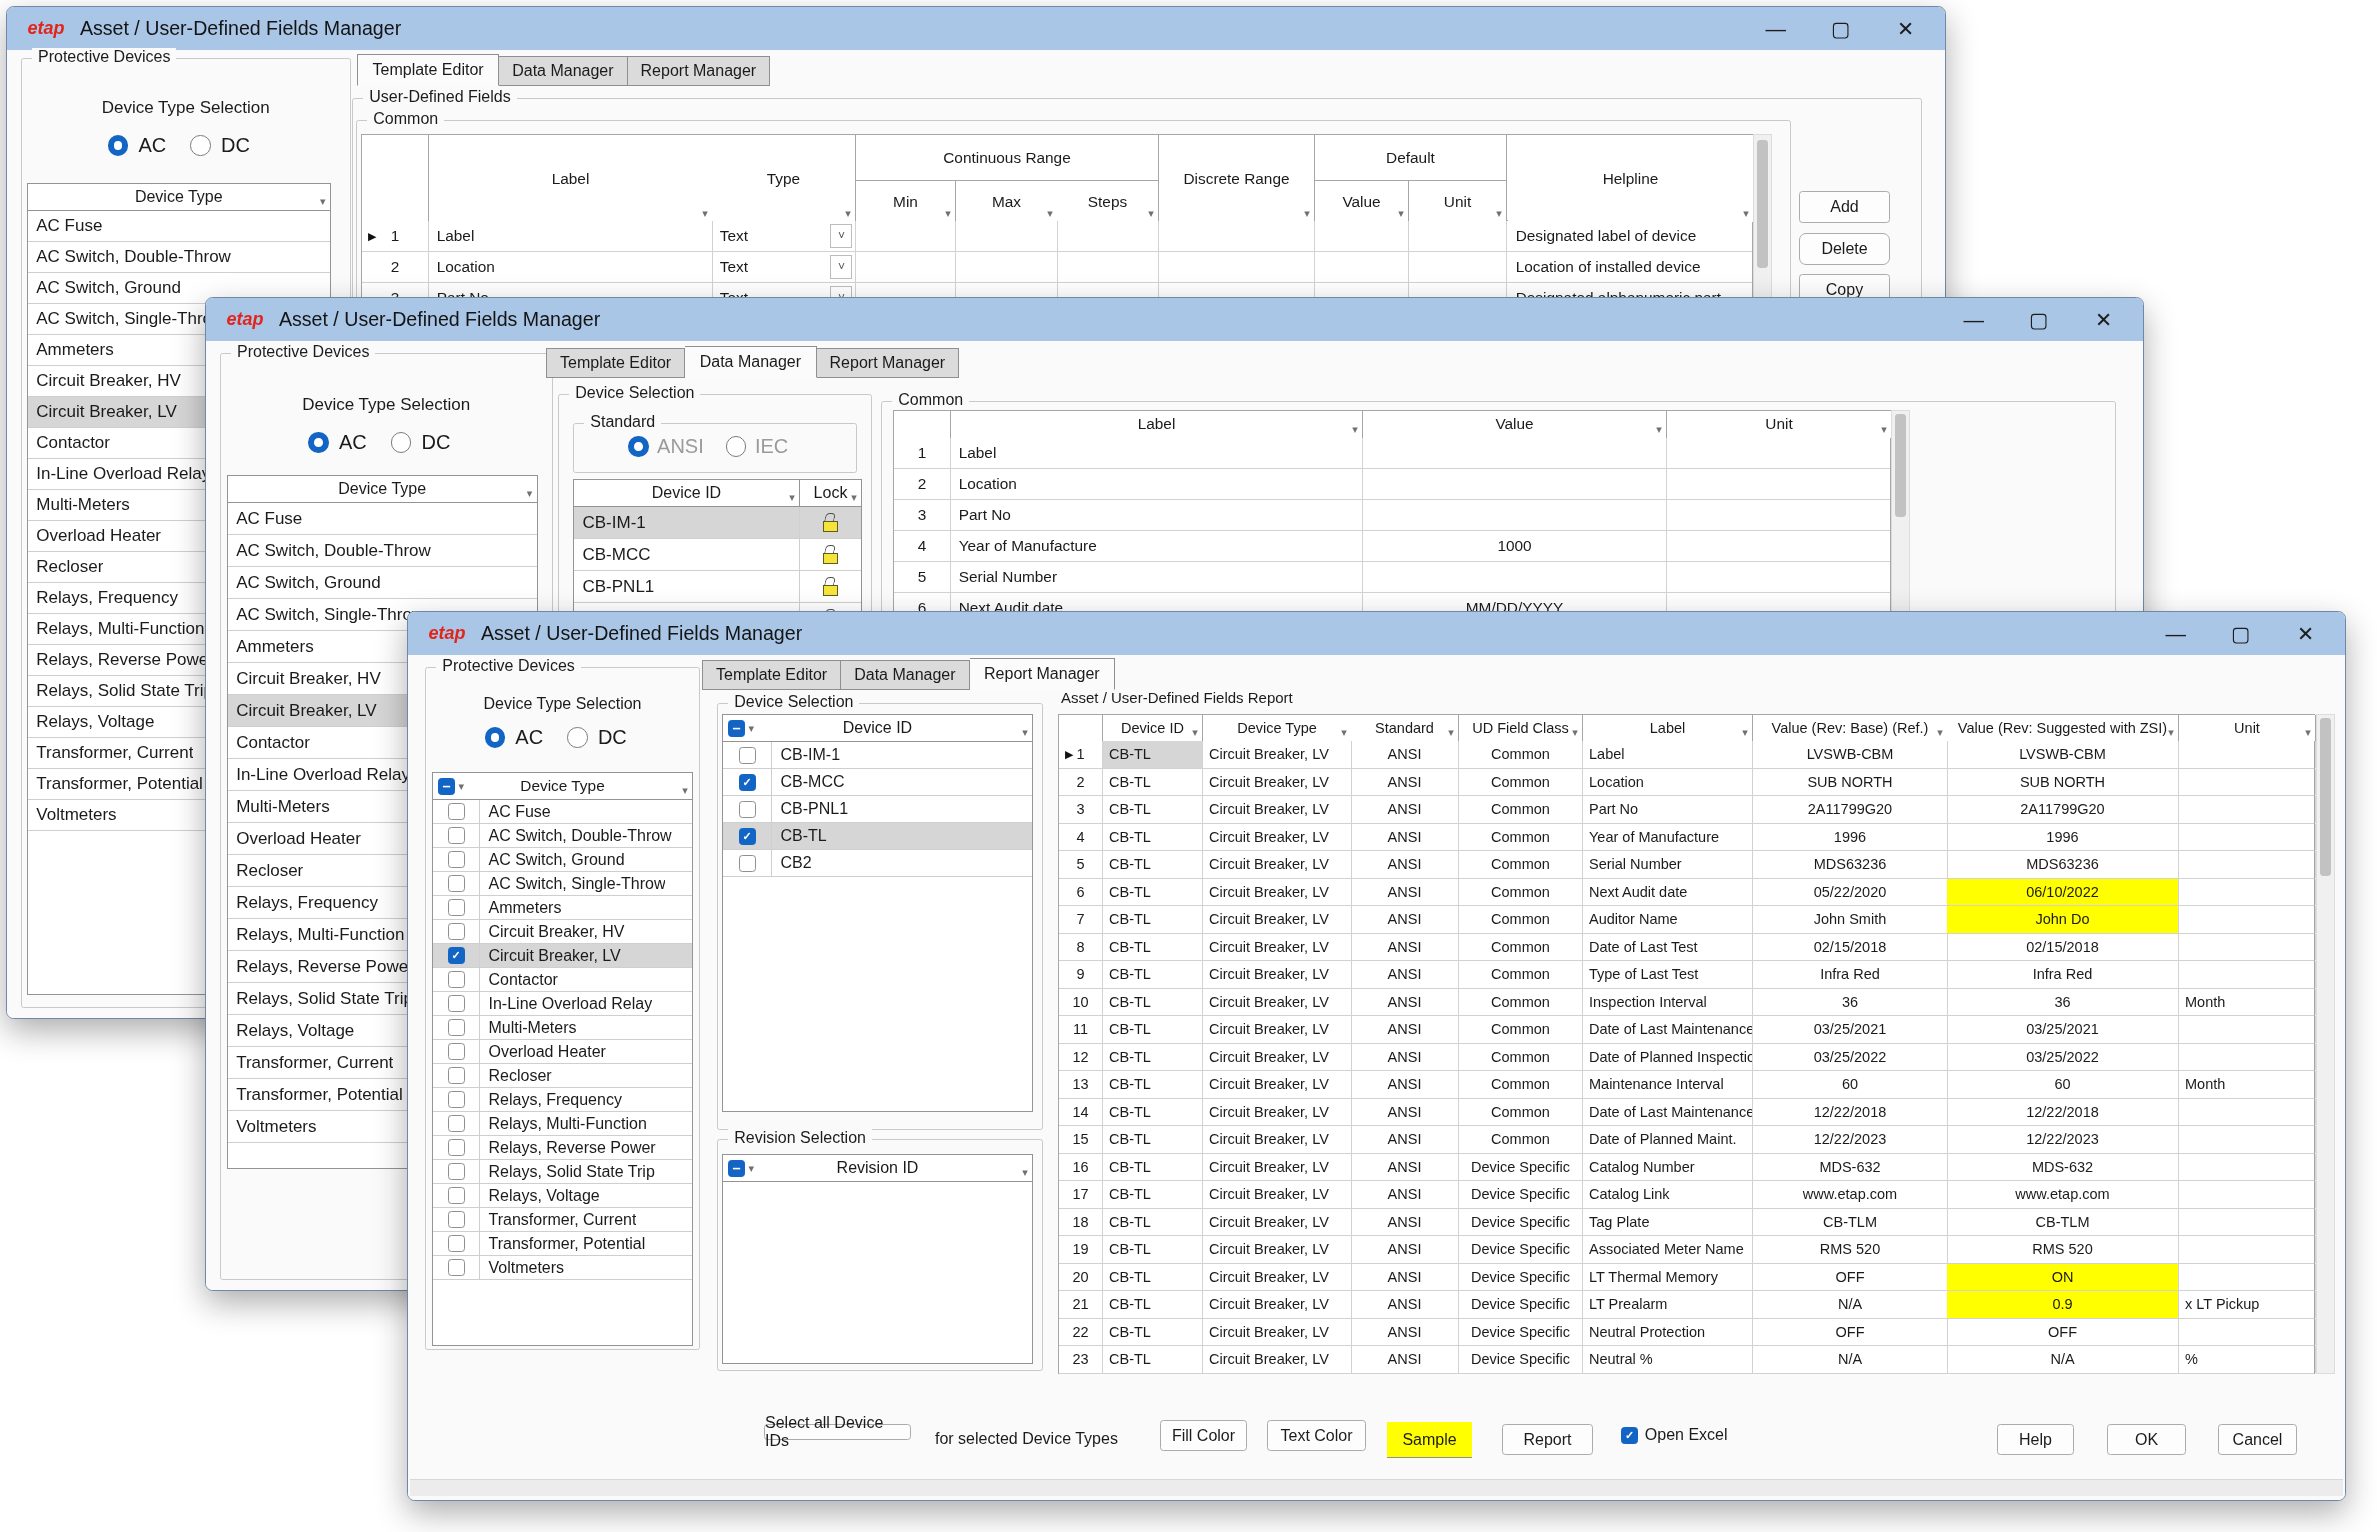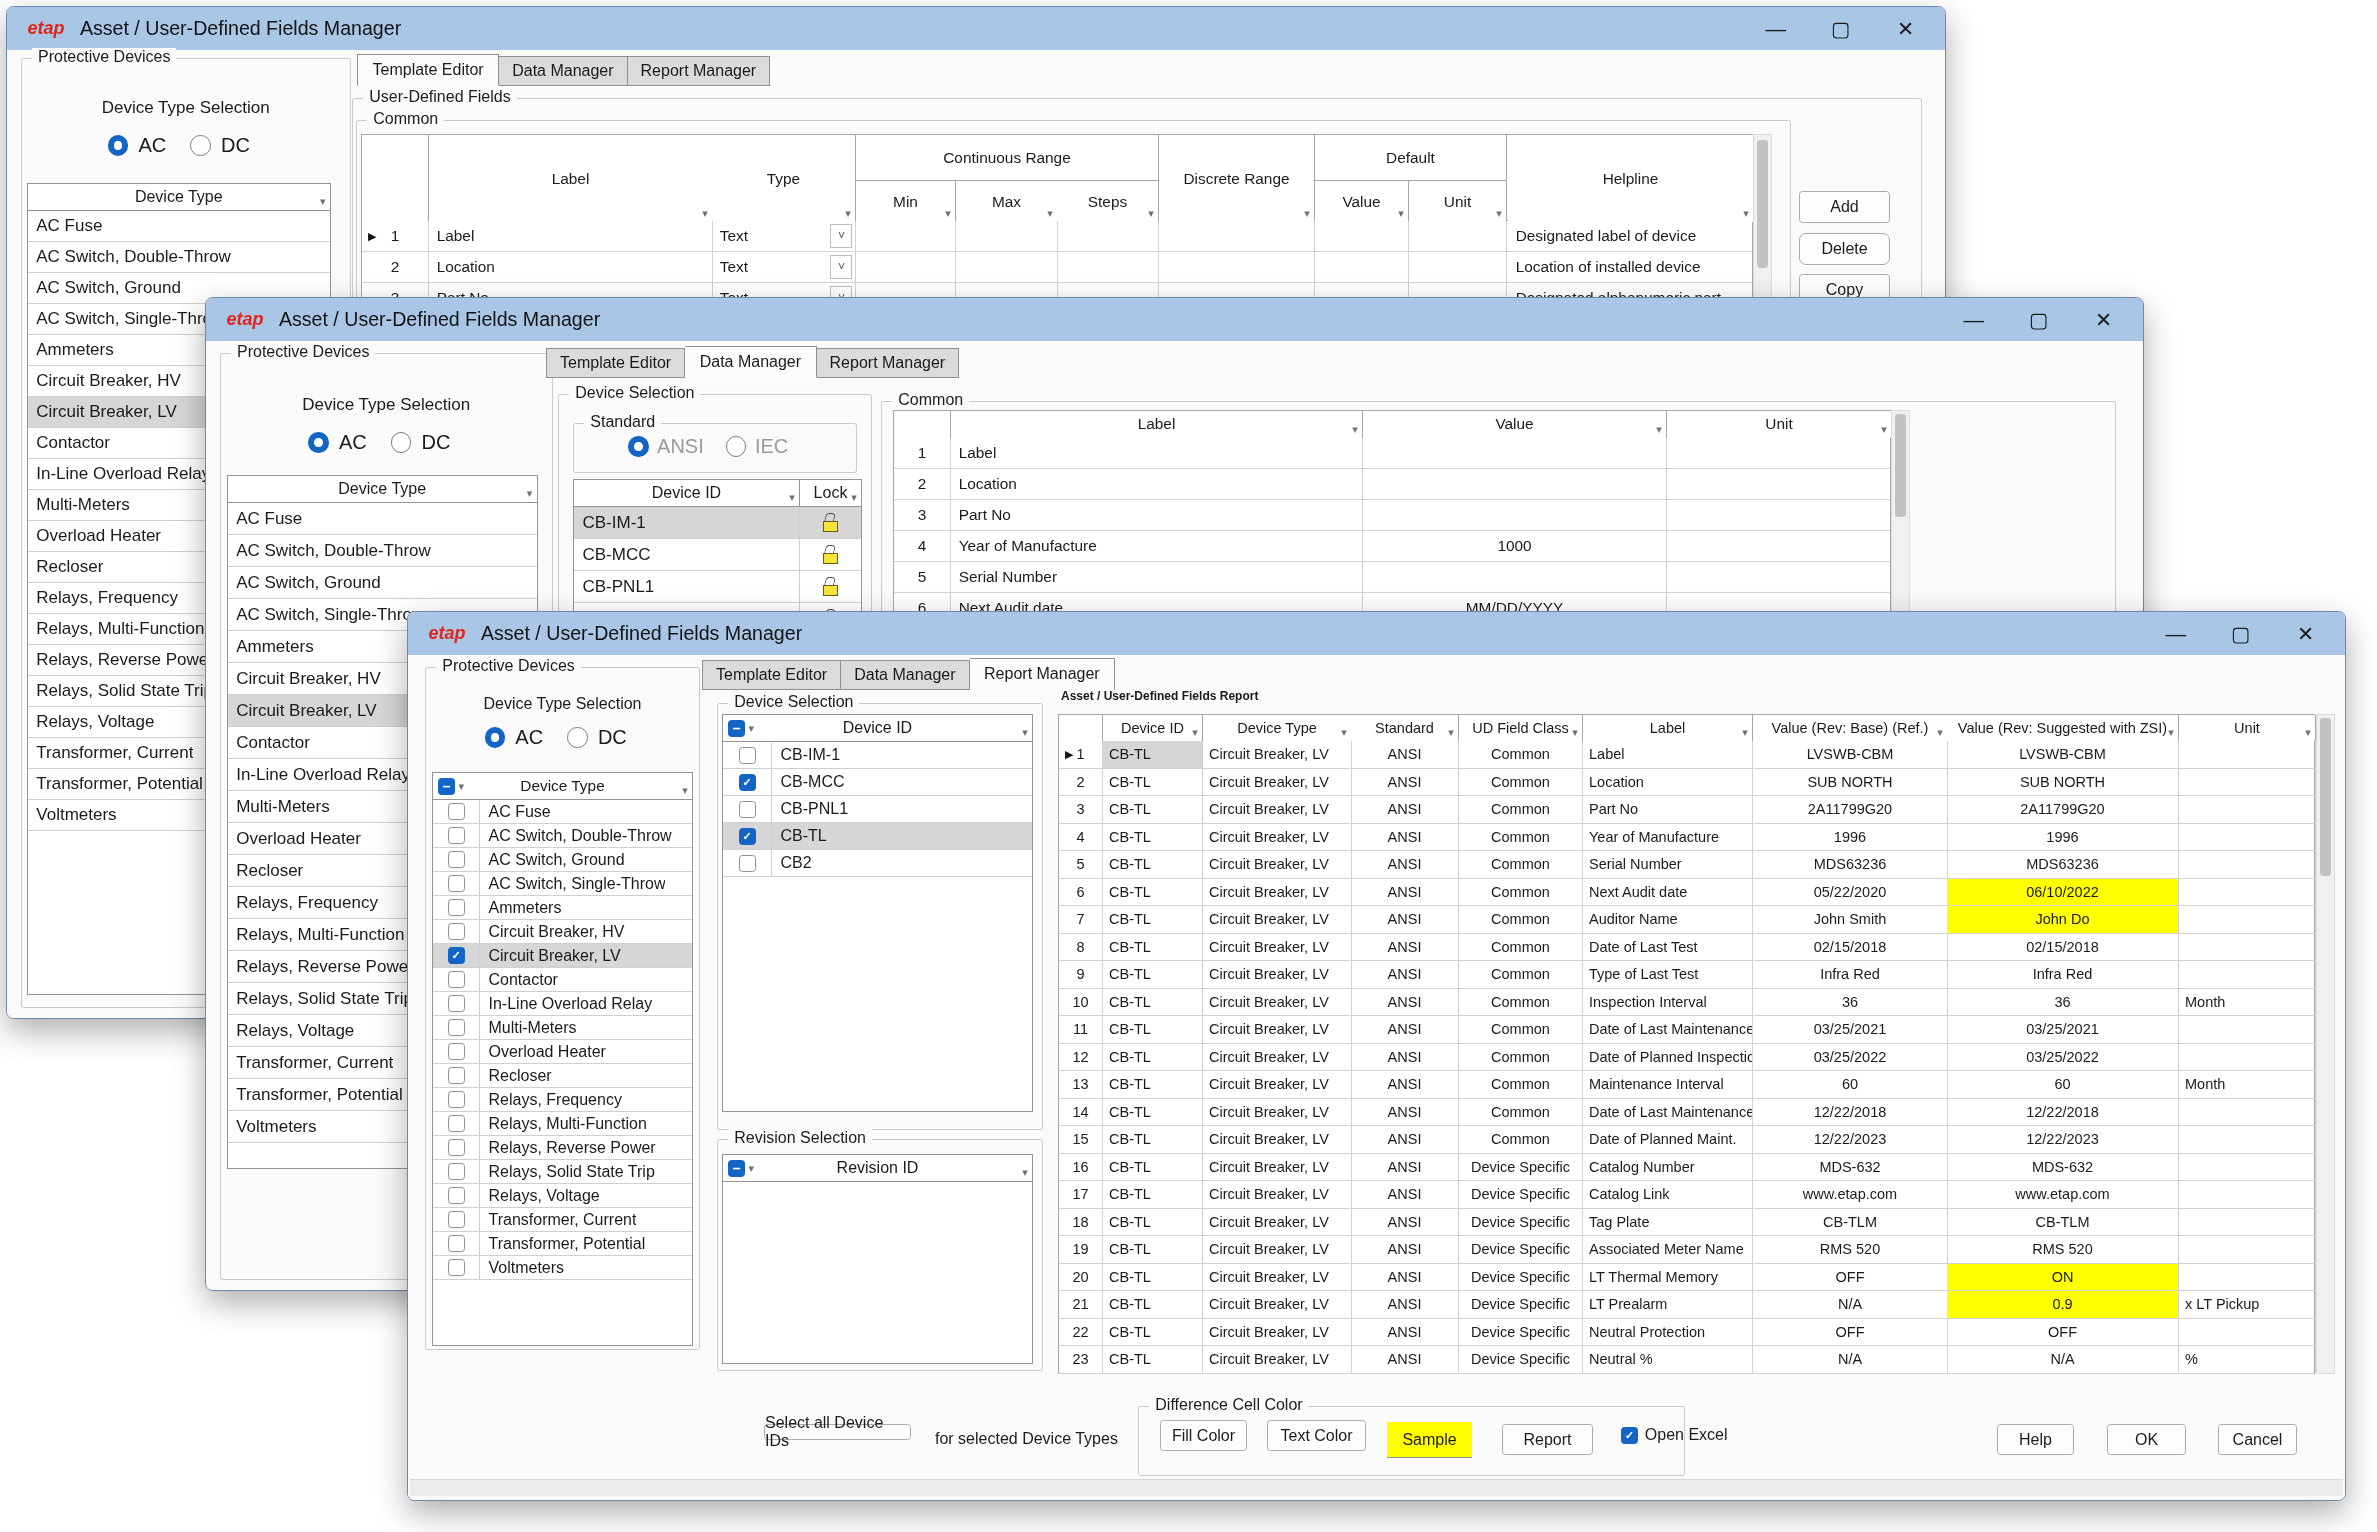--- a/index.html
+++ b/index.html
@@ -138,21 +138,21 @@
   .win-front .sb-list .lb-h{font-size:15.4px;}
   .f-tabs{left:294px;top:46px;}
   .f-ds{left:309px;top:91px;width:326px;height:427px;}
   .f-dev{left:314px;top:102px;width:311px;height:398px;}
   .f-dev .lb-row{height:27px;font-size:16px;}
   .f-dev .cbcell{width:49px;}
   .f-rev{left:309px;top:527px;width:326px;height:232px;}
   .f-revlist{left:314px;top:542px;width:311px;height:210px;}
   .f-revlist .lb-row{height:27px;font-size:16px;}
   .f-revlist .cbcell{width:49px;}
-  .f-rep-label{position:absolute;left:653px;top:77px;font-size:12px;font-weight:bold;}
+  .f-rep-label{position:absolute;left:653px;top:77px;font-size:15px;}
   .rtable{position:absolute;left:650px;top:102px;width:1257px;}
   .rt-head{position:relative;height:27px;border:0.9px solid #a6a6a6;background:#fff;}
   .rt-head .hcell{top:0;height:26px;font-size:14.5px;}
   .rc0{left:0;width:44px;} .rc1{left:44px;width:100px;} .rc2{left:144px;width:149px;}
   .rc3{left:292px;width:108px;} .rc4{left:400px;width:124px;} .rc5{left:524px;width:170px;}
   .rc6{left:694px;width:195px;} .rc7{left:888px;width:232px;} .rc8{left:1120px;width:137px;}
   .rt-body{border-left:0.9px solid #a6a6a6;border-right:0.9px solid #a6a6a6;background:#fff;}
   .rt-row{height:27.5px;font-size:14.5px;}
   .rt-row .cell{padding:0 6px;}
   .f-scroll{left:1908px;top:102px;width:19px;height:660px;}
@@ -1710,23 +1710,20 @@
           </div>
         </div>
       </div>
   </div>
   <div class="vscroll f-scroll">
       <div class="vthumb"></div>
     </div>
 
   <div class="btn f-selectall">Select all Device IDs</div>
   <div class="f-forsel">for selected Device Types</div>
-  <div class="group f-diff">
-    <span class="glabel">Difference Cell Color</span>
-  </div>
   <div class="btn f-fill">Fill Color</div>
   <div class="btn f-text">Text Color</div>
   <div class="f-sample">Sample</div>
   <div class="btn f-report">Report</div>
   <div class="f-excel">
     <span class="cb sm checked"></span>
     <span>Open Excel</span>
   </div>
   <div class="btn f-help">Help</div>
   <div class="btn f-ok">OK</div>

